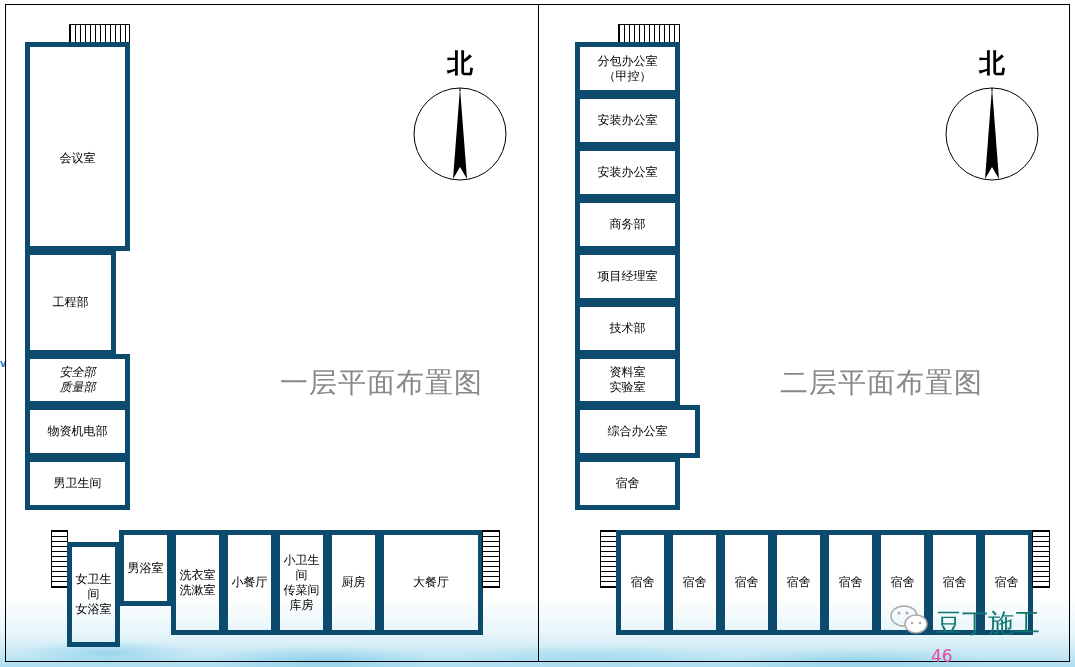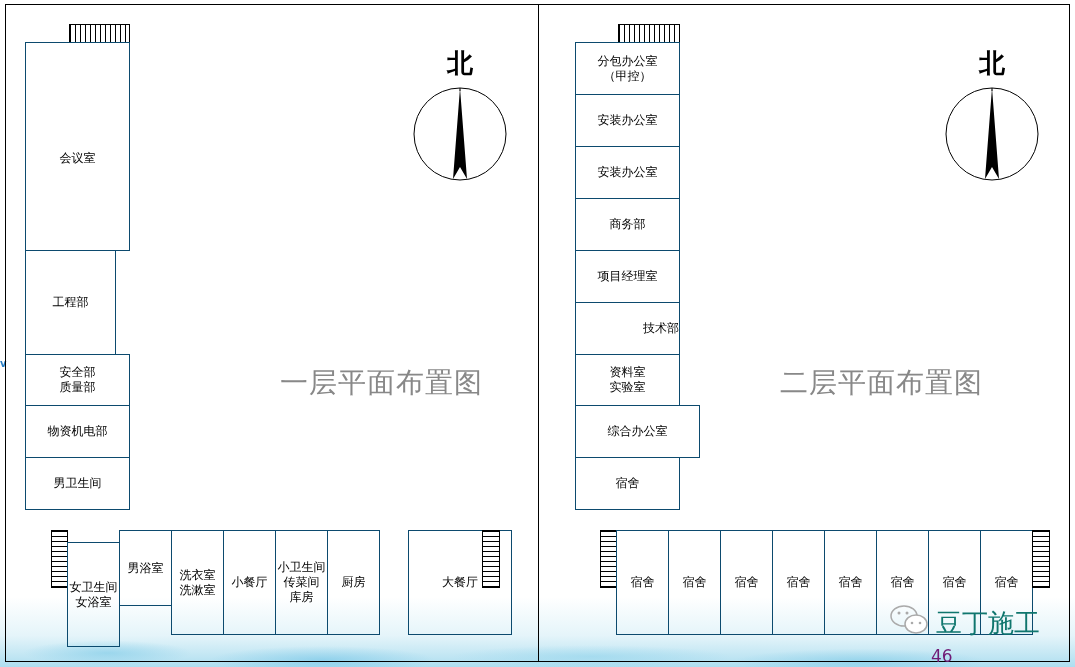--- a/index.html
+++ b/index.html
@@ -7,48 +7,48 @@
          font-family:"DejaVu Sans", sans-serif; color:#000; }
   .bg-wave { position:absolute; left:0; right:0; bottom:0; height:70px;
     background:
       radial-gradient(ellipse 120px 18px at 10% 80%, rgba(120,200,230,0.55), transparent 70%),
       radial-gradient(ellipse 160px 20px at 30% 90%, rgba(110,195,230,0.55), transparent 70%),
       radial-gradient(ellipse 200px 16px at 55% 85%, rgba(140,210,235,0.5), transparent 70%),
       radial-gradient(ellipse 180px 18px at 80% 92%, rgba(120,200,230,0.55), transparent 70%),
       linear-gradient(to bottom, rgba(255,255,255,0) 0%, rgba(180,225,240,0.35) 55%, rgba(120,200,230,0.6) 100%);
   }
   .panel { position:absolute; top:4px; height:658px; border:1px solid #000; box-sizing:border-box; }
-  .room { position:absolute; border:1px solid #0c4a6e; box-sizing:border-box; display:flex;
+  .room { position:absolute; border:5px solid #0c4a6e; box-sizing:border-box; display:flex;
           align-items:center; justify-content:center; text-align:center; font-size:12px; line-height:15px;
           white-space:pre-line; background:transparent; }
   .stair-v { position:absolute; border:1px solid #000; box-sizing:border-box;
      background: repeating-linear-gradient(to right, #000 0 1px, transparent 1px 5px); }
   .stair-h { position:absolute; border:1px solid #000; box-sizing:border-box;
      background: repeating-linear-gradient(to bottom, #000 0 1px, transparent 1px 5px); }
   .north-label { position:absolute; font-size:26px; font-weight:bold; width:40px; text-align:center; }
   .compass { position:absolute; width:94px; height:94px; }
   .plan-title { position:absolute; font-family:"DejaVu Serif", serif; font-size:28px; color:#888;
                 letter-spacing:1px; }
   .watermark { position:absolute; font-size:26px; color:#0f766e; font-family:Liberation Sans, sans-serif; }
-  .page-num { position:absolute; font-size:17px; color:#701a75; }
+  .page-num { position:absolute; font-size:17px; color:#ec4899; }
   .side-mark { position:absolute; color:#2a7fc4; font-size:10px; font-weight:bold; }
 </style>
 </head>
 <body>
 
 <div class="bg-wave"></div>
 <div class="side-mark" style="left:0;top:358px;">v</div>
 
 <div class="panel" style="left:5px;width:534px;"></div>
 
 <div class="stair-v" style="left:69px;top:24px;width:61px;height:19px;"></div>
 
 <div class="room" style="left:25px;top:42px;width:105px;height:209px;"><span style="position:relative;top:-10px;margin-top:44px;">会议室</span></div>
 <div class="room" style="left:25px;top:250px;width:91px;height:105px;"><span>工程部</span></div>
-<div class="room" style="left:25px;top:354px;width:105px;height:52px;"><span>安全部
+<div class="room" style="left:25px;top:354px;width:105px;height:52px;font-style:italic;"><span>安全部
 质量部</span></div>
 <div class="room" style="left:25px;top:405px;width:105px;height:53px;"><span>物资机电部</span></div>
 <div class="room" style="left:25px;top:457px;width:105px;height:53px;"><span>男卫生间</span></div>
 
 <div class="north-label" style="left:440px;top:46px;">北</div>
 <svg class="compass" style="left:413px;top:87px;" viewBox="0 0 94 94">
   <circle cx="47" cy="47" r="46" fill="none" stroke="#000" stroke-width="1"></circle>
   <polygon points="47,1 40,92 47,80 54,92" fill="#000"></polygon>
   <line x1="47" y1="1" x2="47" y2="4" stroke="#000"></line>
 </svg>
@@ -59,34 +59,34 @@
 <div class="room" style="left:67px;top:542px;width:53px;height:105px;"><span>女卫生间
 女浴室</span></div>
 <div class="room" style="left:119px;top:530px;width:53px;height:76px;"><span>男浴室</span></div>
 <div class="room" style="left:171px;top:530px;width:53px;height:105px;"><span>洗衣室
 洗漱室</span></div>
 <div class="room" style="left:223px;top:530px;width:53px;height:105px;"><span>小餐厅</span></div>
 <div class="room" style="left:275px;top:530px;width:53px;height:105px;"><span>小卫生间
 传菜间
 库房</span></div>
 <div class="room" style="left:327px;top:530px;width:53px;height:105px;"><span>厨房</span></div>
-<div class="room" style="left:379px;top:530px;width:104px;height:105px;margin-left:29px;"><span>大餐厅</span></div>
+<div class="room" style="left:379px;top:530px;width:104px;height:105px;"><span>大餐厅</span></div>
 <div class="stair-h" style="left:482px;top:530px;width:18px;height:58px;"></div>
 
 <div class="panel" style="left:538px;width:532px;"></div>
 
 <div class="stair-v" style="left:618px;top:24px;width:62px;height:19px;"></div>
 
 <div class="room" style="left:575px;top:42px;width:105px;height:53px;"><span>分包办公室
 （甲控）</span></div>
 <div class="room" style="left:575px;top:94px;width:105px;height:53px;"><span>安装办公室</span></div>
 <div class="room" style="left:575px;top:146px;width:105px;height:53px;"><span>安装办公室</span></div>
 <div class="room" style="left:575px;top:198px;width:105px;height:53px;"><span>商务部</span></div>
 <div class="room" style="left:575px;top:250px;width:105px;height:53px;"><span>项目经理室</span></div>
-<div class="room" style="left:575px;top:302px;width:105px;height:53px;justify-content:flex-end;"><span>技术部</span></div>
+<div class="room" style="left:575px;top:302px;width:105px;height:53px;"><span>技术部</span></div>
 <div class="room" style="left:575px;top:354px;width:105px;height:52px;"><span>资料室
 实验室</span></div>
 <div class="room" style="left:575px;top:405px;width:125px;height:53px;text-align:center;"><span>综合办公室</span></div>
 <div class="room" style="left:575px;top:457px;width:105px;height:53px;"><span>宿舍</span></div>
 
 <div class="north-label" style="left:972px;top:46px;">北</div>
 <svg class="compass" style="left:945px;top:87px;" viewBox="0 0 94 94">
   <circle cx="47" cy="47" r="46" fill="none" stroke="#000" stroke-width="1"></circle>
   <polygon points="47,1 40,92 47,80 54,92" fill="#000"></polygon>
   <line x1="47" y1="1" x2="47" y2="4" stroke="#000"></line>

